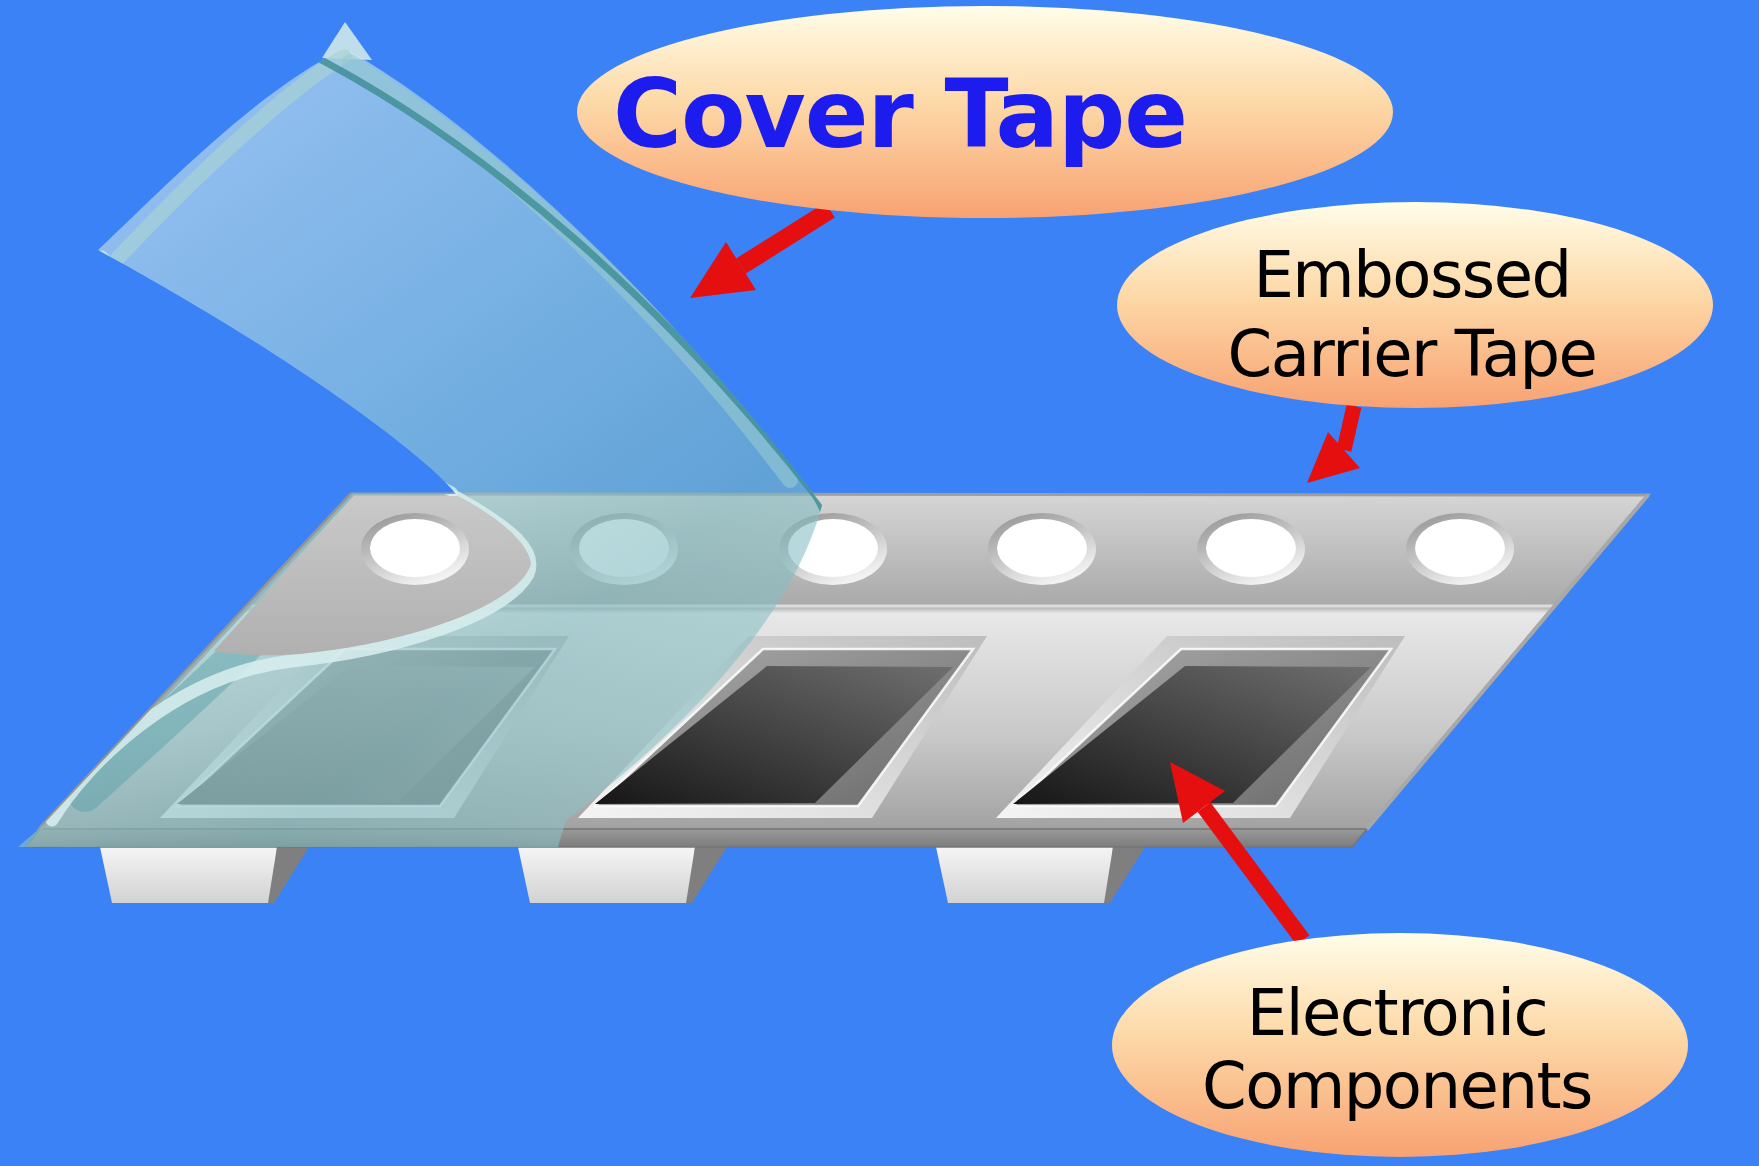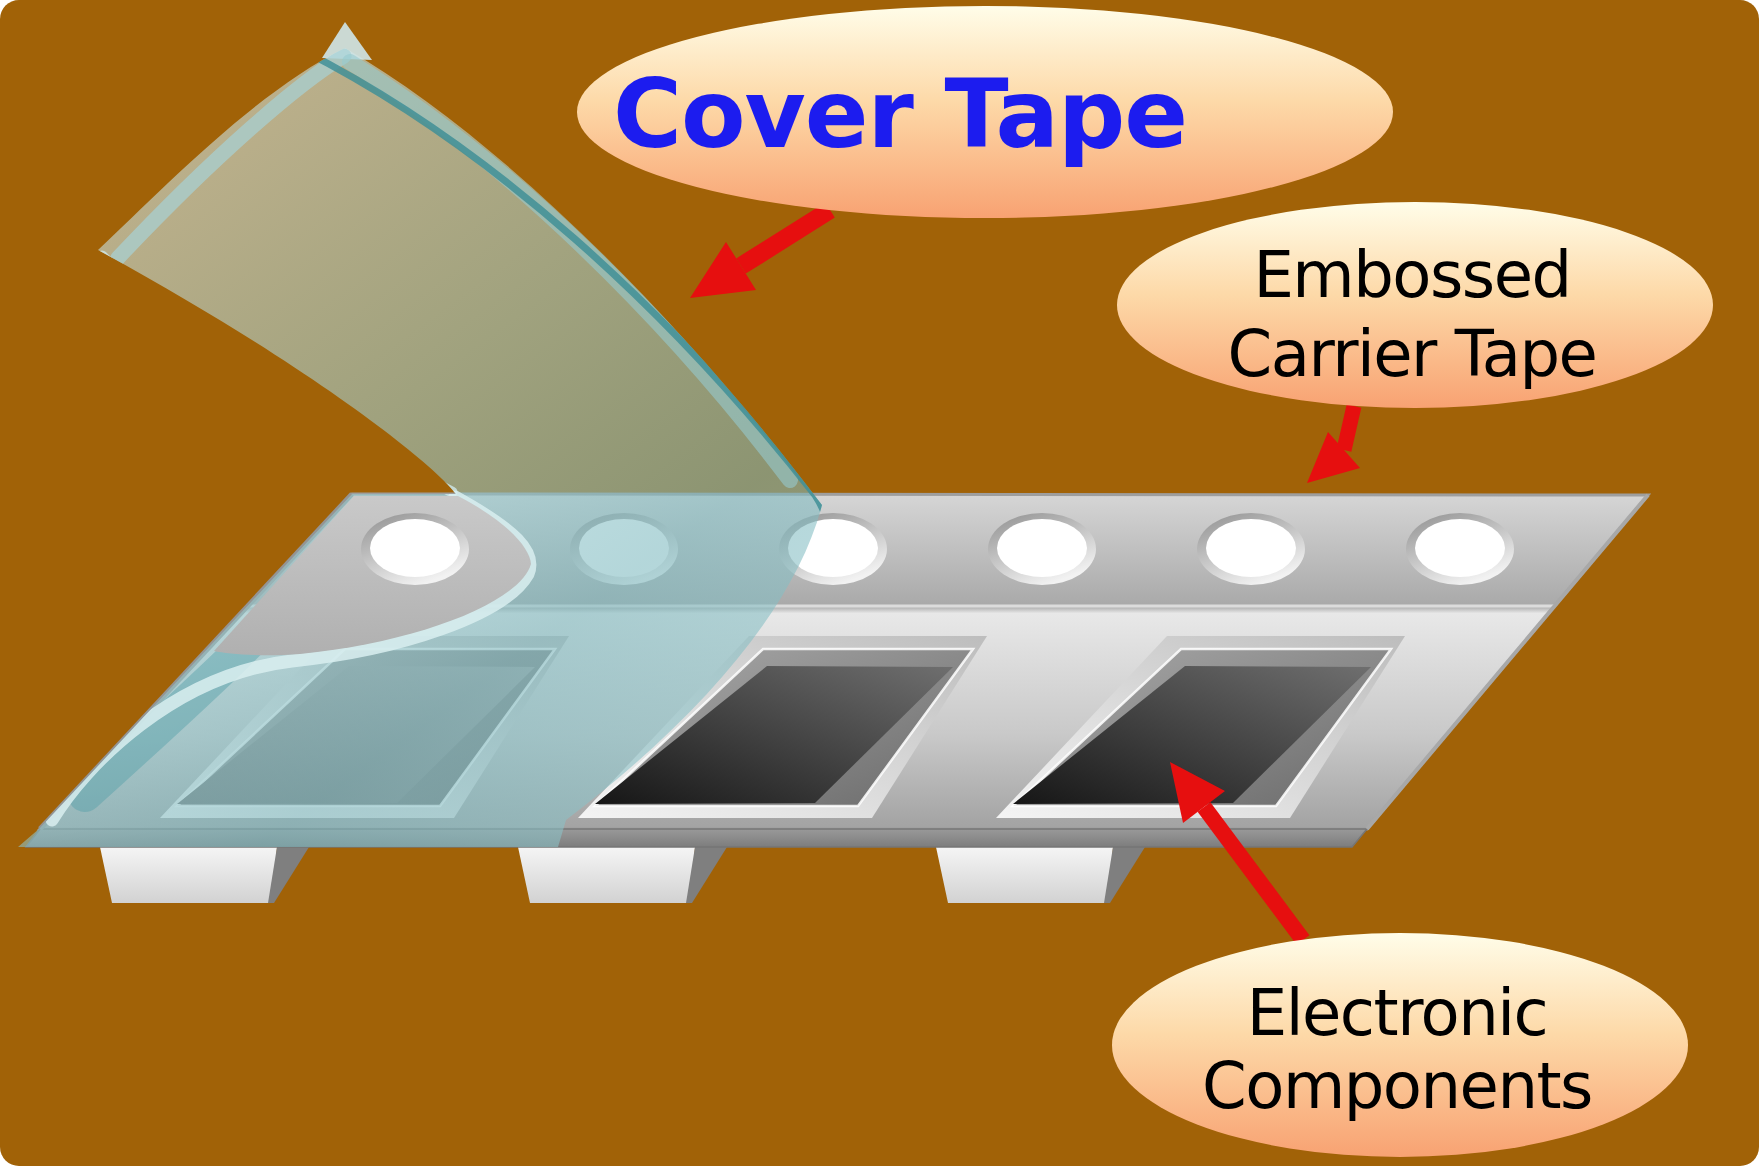--- a/index.html
+++ b/index.html
@@ -1,17 +1,17 @@
 <!DOCTYPE html>
 <html><head>
 <meta charset="utf-8">
 <style>
   html,body{margin:0;padding:0;background:#ffffff;}
-  .stage{position:relative;width:1759px;height:1166px;background:#a16207;overflow:hidden;
-         font-family:"DejaVu Sans","Liberation Sans",sans-serif;border-radius:19px;}
+  .stage{position:relative;width:1759px;height:1166px;background:#3b82f6;overflow:hidden;
+         font-family:"DejaVu Sans","Liberation Sans",sans-serif;}
   svg{display:block}
   .callout-text{font-family:"DejaVu Sans","Liberation Sans",sans-serif;letter-spacing:-1.5px;}
   .callout-title{font-family:"DejaVu Sans","Liberation Sans",sans-serif;font-weight:bold;letter-spacing:-1px;}
 </style>
 </head>
 <body>
 
 <div class="stage">
 <svg width="1759" height="1166" viewBox="0 0 1759 1166" xmlns="http://www.w3.org/2000/svg">
   <defs>

